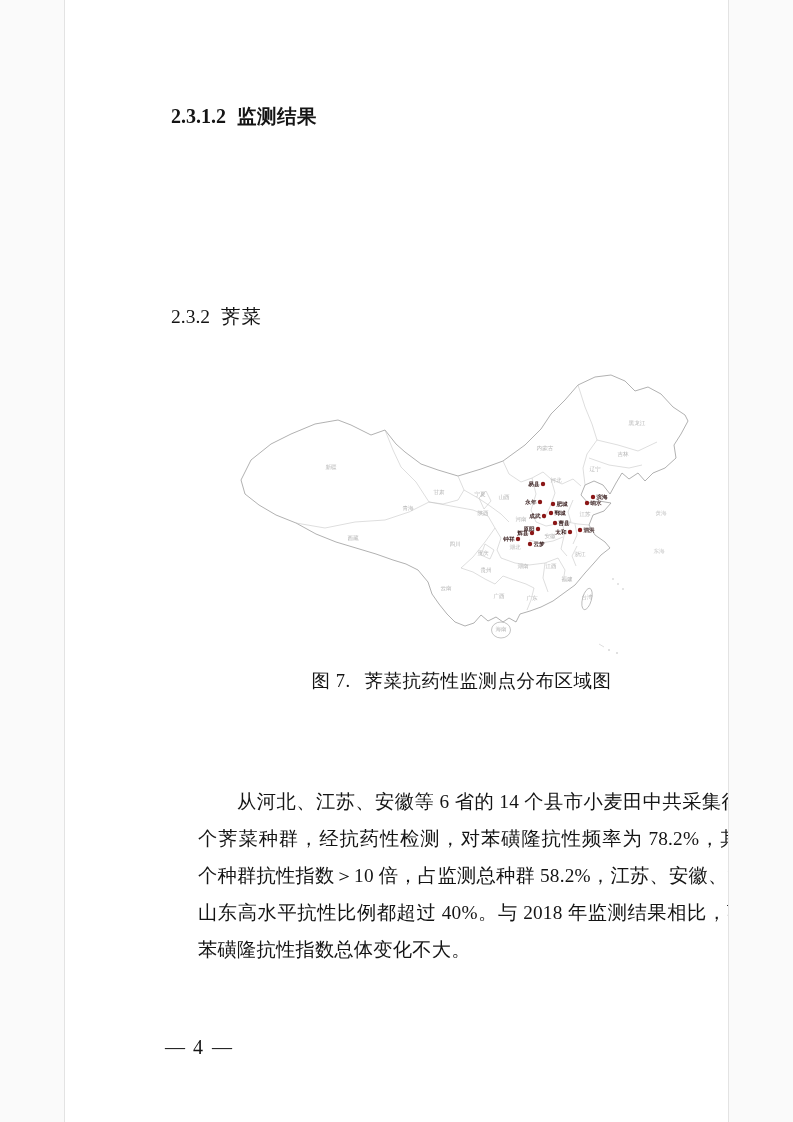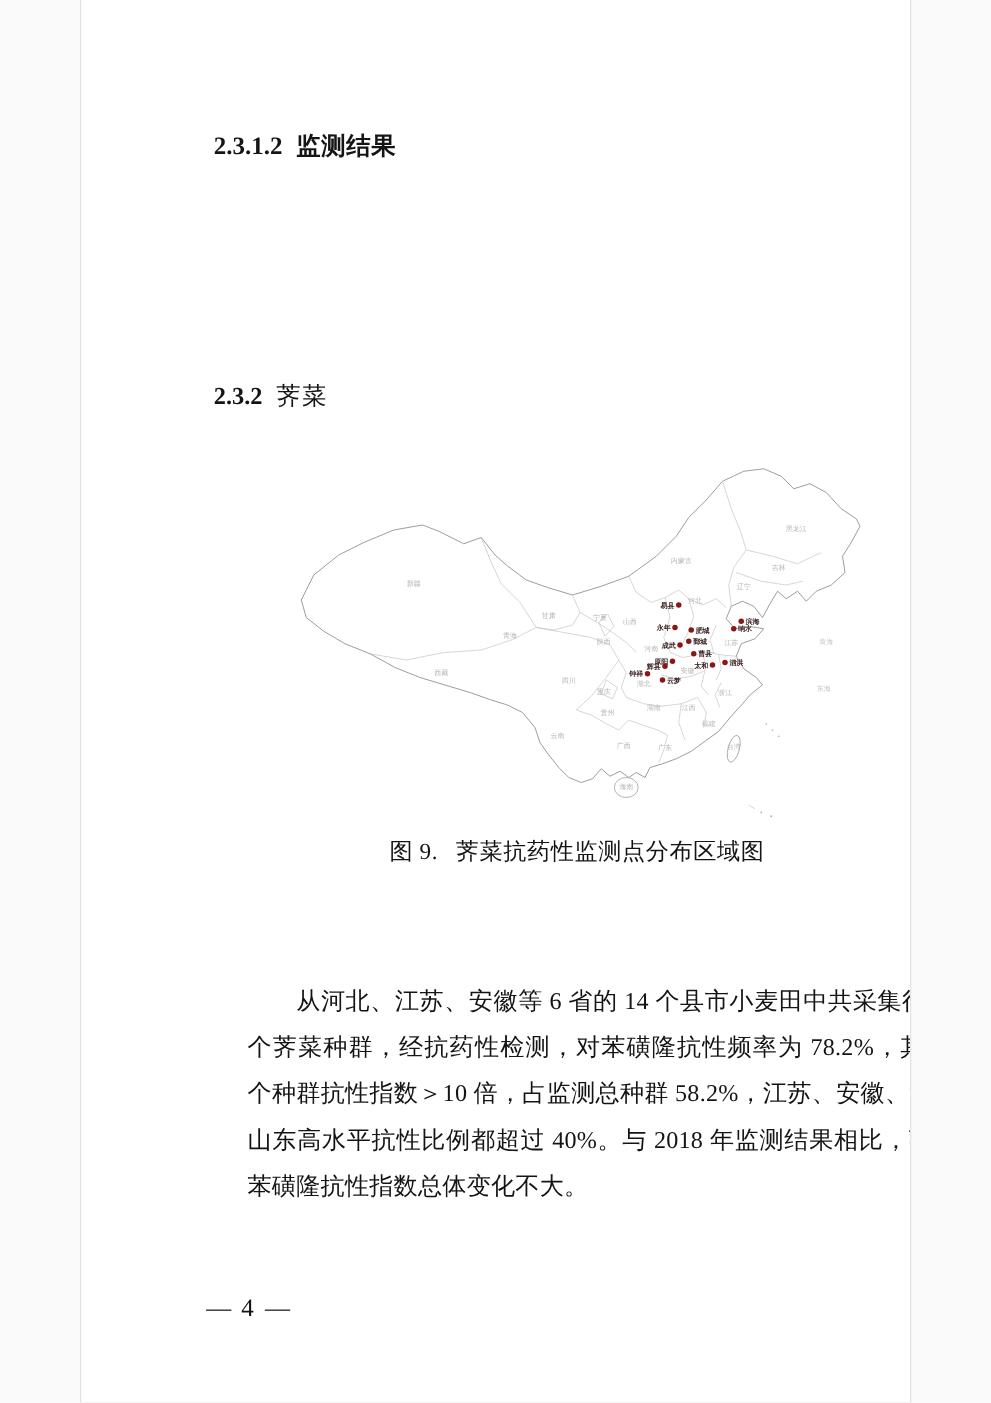--- a/index.html
+++ b/index.html
@@ -5,21 +5,21 @@
   html,body{margin:0;padding:0;background:#fafafa;}
   .page{
     position:relative;width:663px;height:1122px;margin:0 auto;
     background:#ffffff;box-shadow:0 0 0 1px #e3e3e3;
     font-family:"Liberation Serif","DejaVu Serif",serif;color:#141414;
     overflow:hidden;
   }
   .heading{position:absolute;left:106px;white-space:nowrap;}
   .heading .num{font-family:"Liberation Serif","DejaVu Serif",serif;font-weight:700;font-size:20px;}
   .heading .ttl{font-family:"Liberation Sans","DejaVu Sans",sans-serif;font-weight:700;font-size:19.5px;margin-left:11px;letter-spacing:0.5px;}
-  .heading.sub .num{font-weight:700;font-size:19.5px;}
+  .heading.sub .num{font-weight:400;font-size:19.5px;}
   .heading.sub .ttl{font-weight:400;letter-spacing:1px;}
   .para{
     position:absolute;left:106px;width:588px;
     font-size:19.3px;line-height:37px;text-align:justify;text-justify:inter-ideograph;
     text-indent:39px;letter-spacing:0.2px;
   }
   .figure-wrap{position:absolute;left:168px;top:372px;width:500px;height:292px;}
   .caption{position:absolute;left:0;top:668px;width:793px;text-align:center;font-size:18.5px;letter-spacing:0.5px;}
   .caption .cap-label{margin-right:14px;}
   .footer{position:absolute;left:100px;top:1036px;font-size:20px;display:flex;align-items:center;gap:9px;}
@@ -148,21 +148,21 @@
         <circle cx="297" cy="172" r="2.2" fill="#8b1616"></circle>
         <text x="300.5" y="174" class="pt-label" text-anchor="start">云梦</text>
         <circle cx="360" cy="125" r="2.2" fill="#8b1616"></circle>
         <text x="363.5" y="127" class="pt-label" text-anchor="start">滨海</text>
         <circle cx="354" cy="131" r="2.2" fill="#8b1616"></circle>
         <text x="357.5" y="133" class="pt-label" text-anchor="start">响水</text>
       </svg>
   </div>
 
   <div class="caption">
-    <span class="cap-label">图 9.</span><span>荠菜抗药性监测点分布区域图</span>
+    <span class="cap-label">图 7.</span><span>荠菜抗药性监测点分布区域图</span>
   </div>
 
 
   <div class="para" style="top:783px;margin-left:27px;">从河北、江苏、安徽等 6 省的 14 个县市小麦田中共采集得到 55 个荠菜种群，经抗药性检测，对苯磺隆抗性频率为 78.2%，其中 32 个种群抗性指数＞10 倍，占监测总种群 58.2%，江苏、安徽、河南、山东高水平抗性比例都超过 40%。与 2018 年监测结果相比，荠菜对苯磺隆抗性指数总体变化不大。</div>
 
   <div class="footer">
     <span class="dash">—</span>
     <span>4</span>
     <span class="dash">—</span>
   </div>

